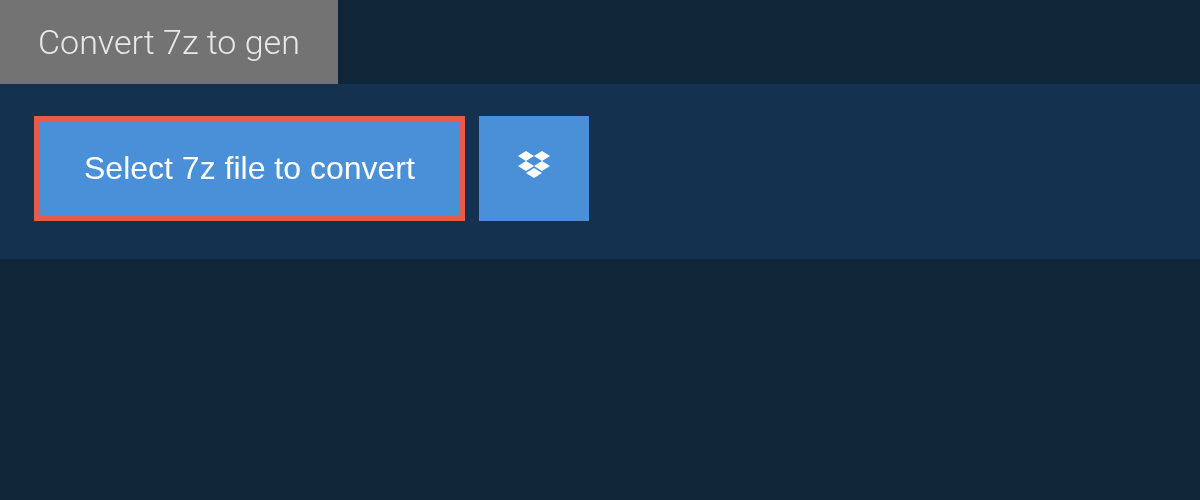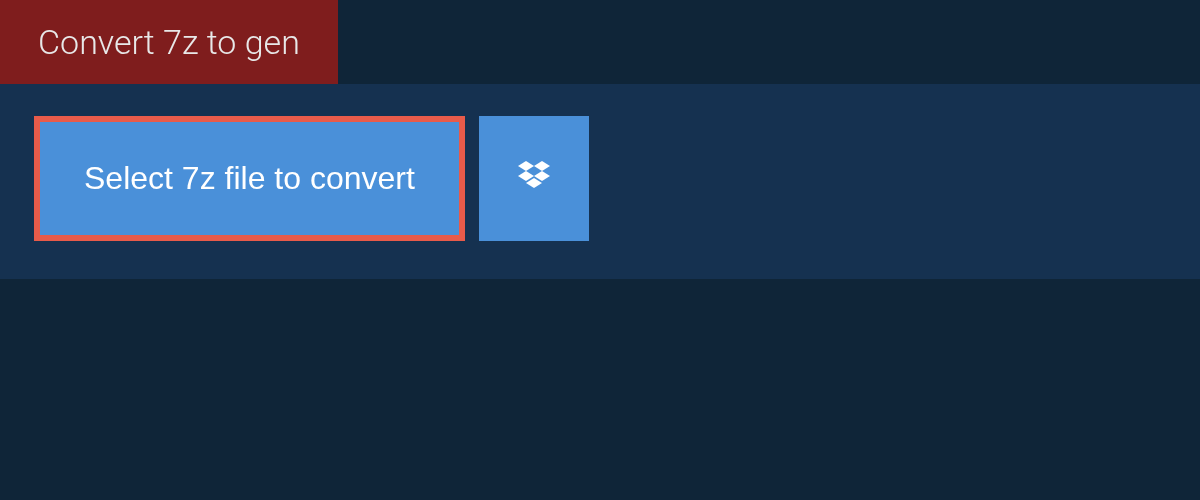--- a/index.html
+++ b/index.html
@@ -5,21 +5,21 @@
     * { margin: 0; padding: 0; box-sizing: border-box; }
     body {
       width: 1200px;
       height: 500px;
       background: #0f2538;
       font-family: -apple-system, BlinkMacSystemFont, "Segoe UI", Roboto, sans-serif;
       overflow: hidden;
     }
     .tab-header {
       display: inline-block;
-      background: #7f1d1d;
+      background: #737373;
       color: #e8e8e8;
       font-size: 34px;
       font-weight: 300;
       padding: 22px 38px;
       margin: 0;
     }
     .panel {
       background: #153150;
       padding: 32px 34px 38px 34px;
       width: 100%;
@@ -32,21 +32,21 @@
     .select-file-wrap {
       border: 6px solid #e85b4a;
       display: inline-block;
     }
     .select-file-button {
       background: #4a90d9;
       color: #fff;
       font-size: 32px;
       font-weight: 300;
       border: none;
-      padding: 38px 44px;
+      padding: 28px 44px;
       cursor: pointer;
       display: block;
     }
     .dropbox-button {
       background: #4a90d9;
       border: none;
       width: 110px;
       cursor: pointer;
       display: flex;
       align-items: center;

